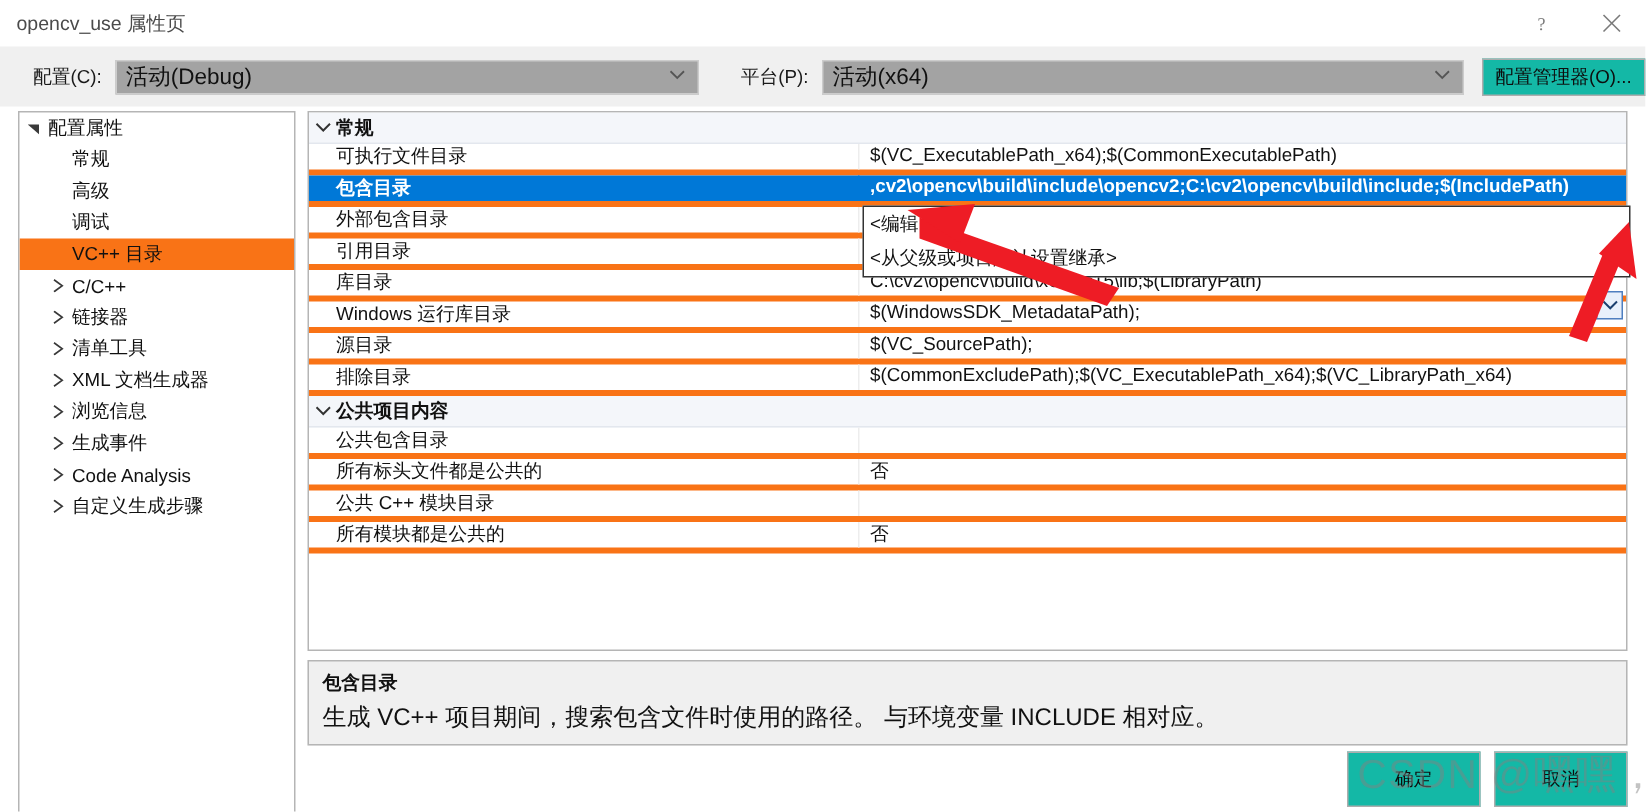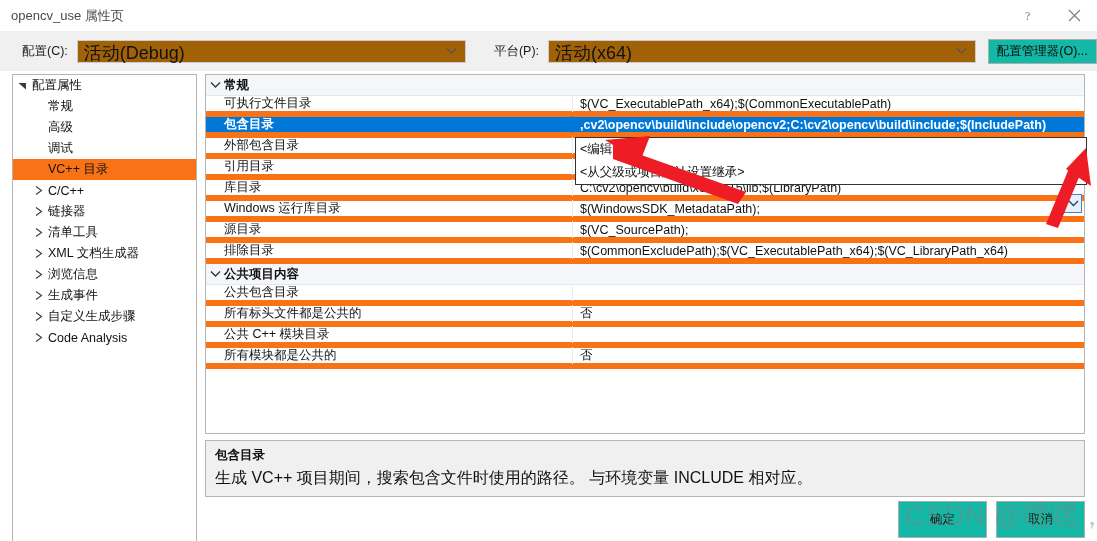--- a/index.html
+++ b/index.html
@@ -49,25 +49,25 @@
     width: 1097px; height: 40px;
     background: #f0f0f0;
     display: flex; align-items: center;
   }
   .lbl {
     font-size: 12.5px; color: #1a1a1a; white-space: nowrap; padding-left: 10px;
   }
   .combo {
     position: relative;
     height: 23px;
-    background: #a16207;
+    background: #a3a3a3;
     border: 1px solid #cccccc;
-    display: flex; align-items: flex-start;
+    display: flex; align-items: center;
     padding-left: 6px;
-    font-size: 18px;
+    font-size: 15px;
     color: #111111;
   }
   .combo .chev {
     position: absolute; right: 8px; top: 50%;
     transform: translateY(-50%);
     color: #444; font-size: 10px;
   }
   #config-combo { left: 0; margin-left: 9px; width: 404px; }
   #platform-combo { margin-left: 9px; width: 444px; }
   .btn {
@@ -122,22 +122,22 @@
     background: #f4f6fa;
     border-bottom: 1px solid #e3e7ee;
     font-weight: bold;
     font-size: 12.5px;
     color: #111;
     cursor: default;
   }
   .grid-section .tw { color: #333; }
   .grid-row {
     height: 21px;
-    display: flex; align-items: center;
-    border-bottom: 6px solid #f97316;
+    display: flex; align-items: flex-start;
+    border-bottom: 4px solid #f97316;
     font-size: 12.5px;
     cursor: default;
   }
   .grid-row .cell-name {
     width: 367px; min-width: 367px;
     padding-left: 18px;
     display: flex; align-items: center;
     border-right: 1px solid #ededed;
     color: #111;
     white-space: nowrap; overflow: hidden;
@@ -360,30 +360,30 @@
           </span>
           <span class="tree-label">生成事件</span>
         </div>
         <div class="tree-item">
           <span style="width: 16px; min-width: 16px;"></span>
           <span class="tw">
             <svg width="9" height="9" viewBox="0 0 9 9">
               <path d="M2 0.5 L7.5 4.5 L2 8.5" fill="none" stroke="#3a3a3a" stroke-width="1.1"></path>
             </svg>
           </span>
+          <span class="tree-label">Code Analysis</span>
+        </div>
+        <div class="tree-item">
+          <span style="width: 16px; min-width: 16px;"></span>
+          <span class="tw">
+            <svg width="9" height="9" viewBox="0 0 9 9">
+              <path d="M2 0.5 L7.5 4.5 L2 8.5" fill="none" stroke="#3a3a3a" stroke-width="1.1"></path>
+            </svg>
+          </span>
           <span class="tree-label">自定义生成步骤</span>
-        </div>
-        <div class="tree-item">
-          <span style="width: 16px; min-width: 16px;"></span>
-          <span class="tw">
-            <svg width="9" height="9" viewBox="0 0 9 9">
-              <path d="M2 0.5 L7.5 4.5 L2 8.5" fill="none" stroke="#3a3a3a" stroke-width="1.1"></path>
-            </svg>
-          </span>
-          <span class="tree-label">Code Analysis</span>
         </div>
       </div>
   </div>
 
   <div class="grid-pane">
     <div id="grid-list">
         <div class="grid-section">
           <span class="tw">
             <svg width="11" height="8" viewBox="0 0 11 8">
               <path d="M1 1.5 L5.5 6 L10 1.5" fill="none" stroke="#333" stroke-width="1.3"></path>

